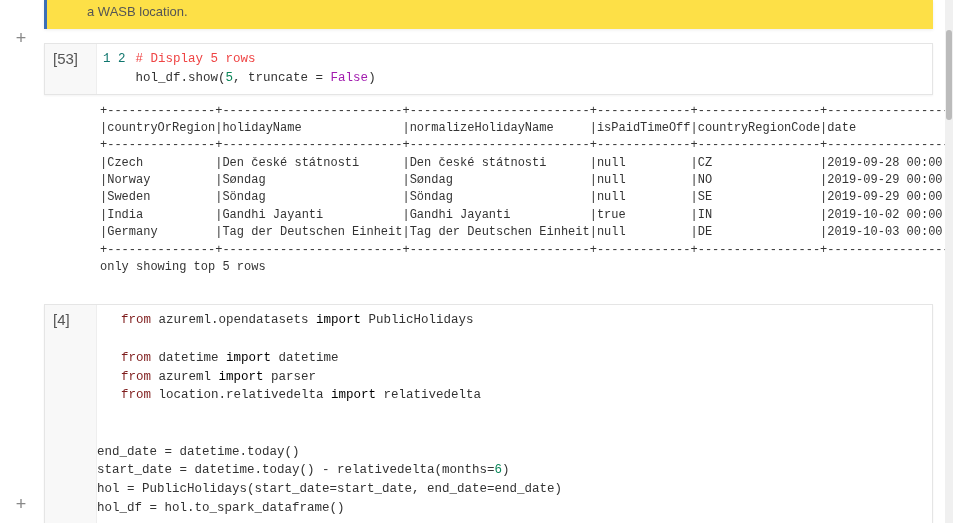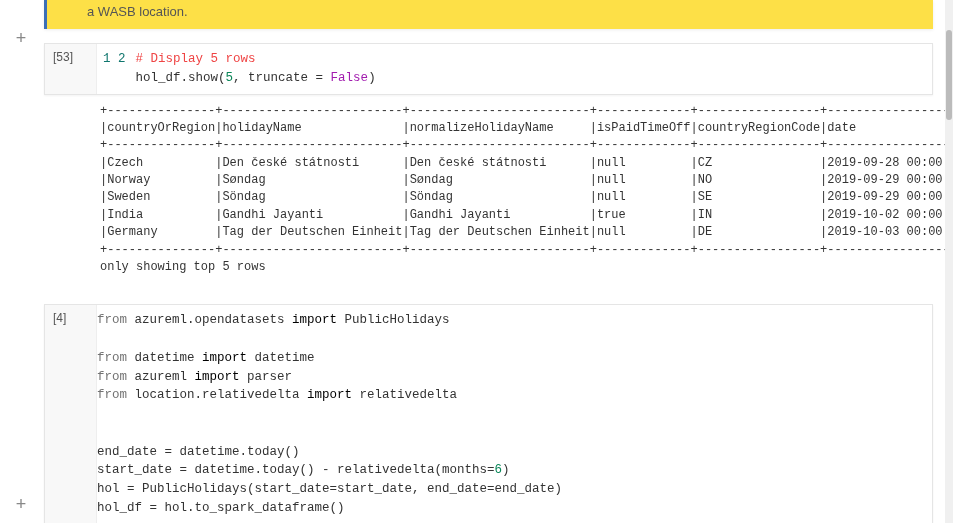--- a/index.html
+++ b/index.html
@@ -63,42 +63,42 @@
   left: -34px;
   top: 4px;
   color: #888;
   font-size: 15px;
 }
 .exec-count {
   width: 52px;
   min-width: 52px;
   padding: 6px 4px 6px 8px;
   color: #555;
-  font-size: 12px;
+  font-size: 15px;
   text-align: left;
   background: #f8f8f8;
   border-right: 1px solid #eee;
 }
 .code-area {
   flex: 1;
   display: flex;
   font-family: "Consolas", "Courier New", monospace;
   font-size: 12.5px;
   padding: 6px 0;
   background: #fff;
   line-height: 1.5;
 }
 .gutter {
   text-align: right;
   color: #0f766e;
   padding: 0 10px 0 6px;
   user-select: none;
 }
 .code-lines { flex: 1; padding-right: 8px; white-space: pre; }
-.kw { color: #737373; }
+.kw { color: #7f1d1d; margin-left: 24px; }
 .im { color: #000000; }
 .bi { color: #a21caf; }
 .num { color: #098658; }
 .com { color: #ef4444; }
 .output {
   margin: 8px 20px 0 44px;
   font-family: "Consolas", "Courier New", monospace;
   font-size: 12px;
   line-height: 1.45;
   white-space: pre;

